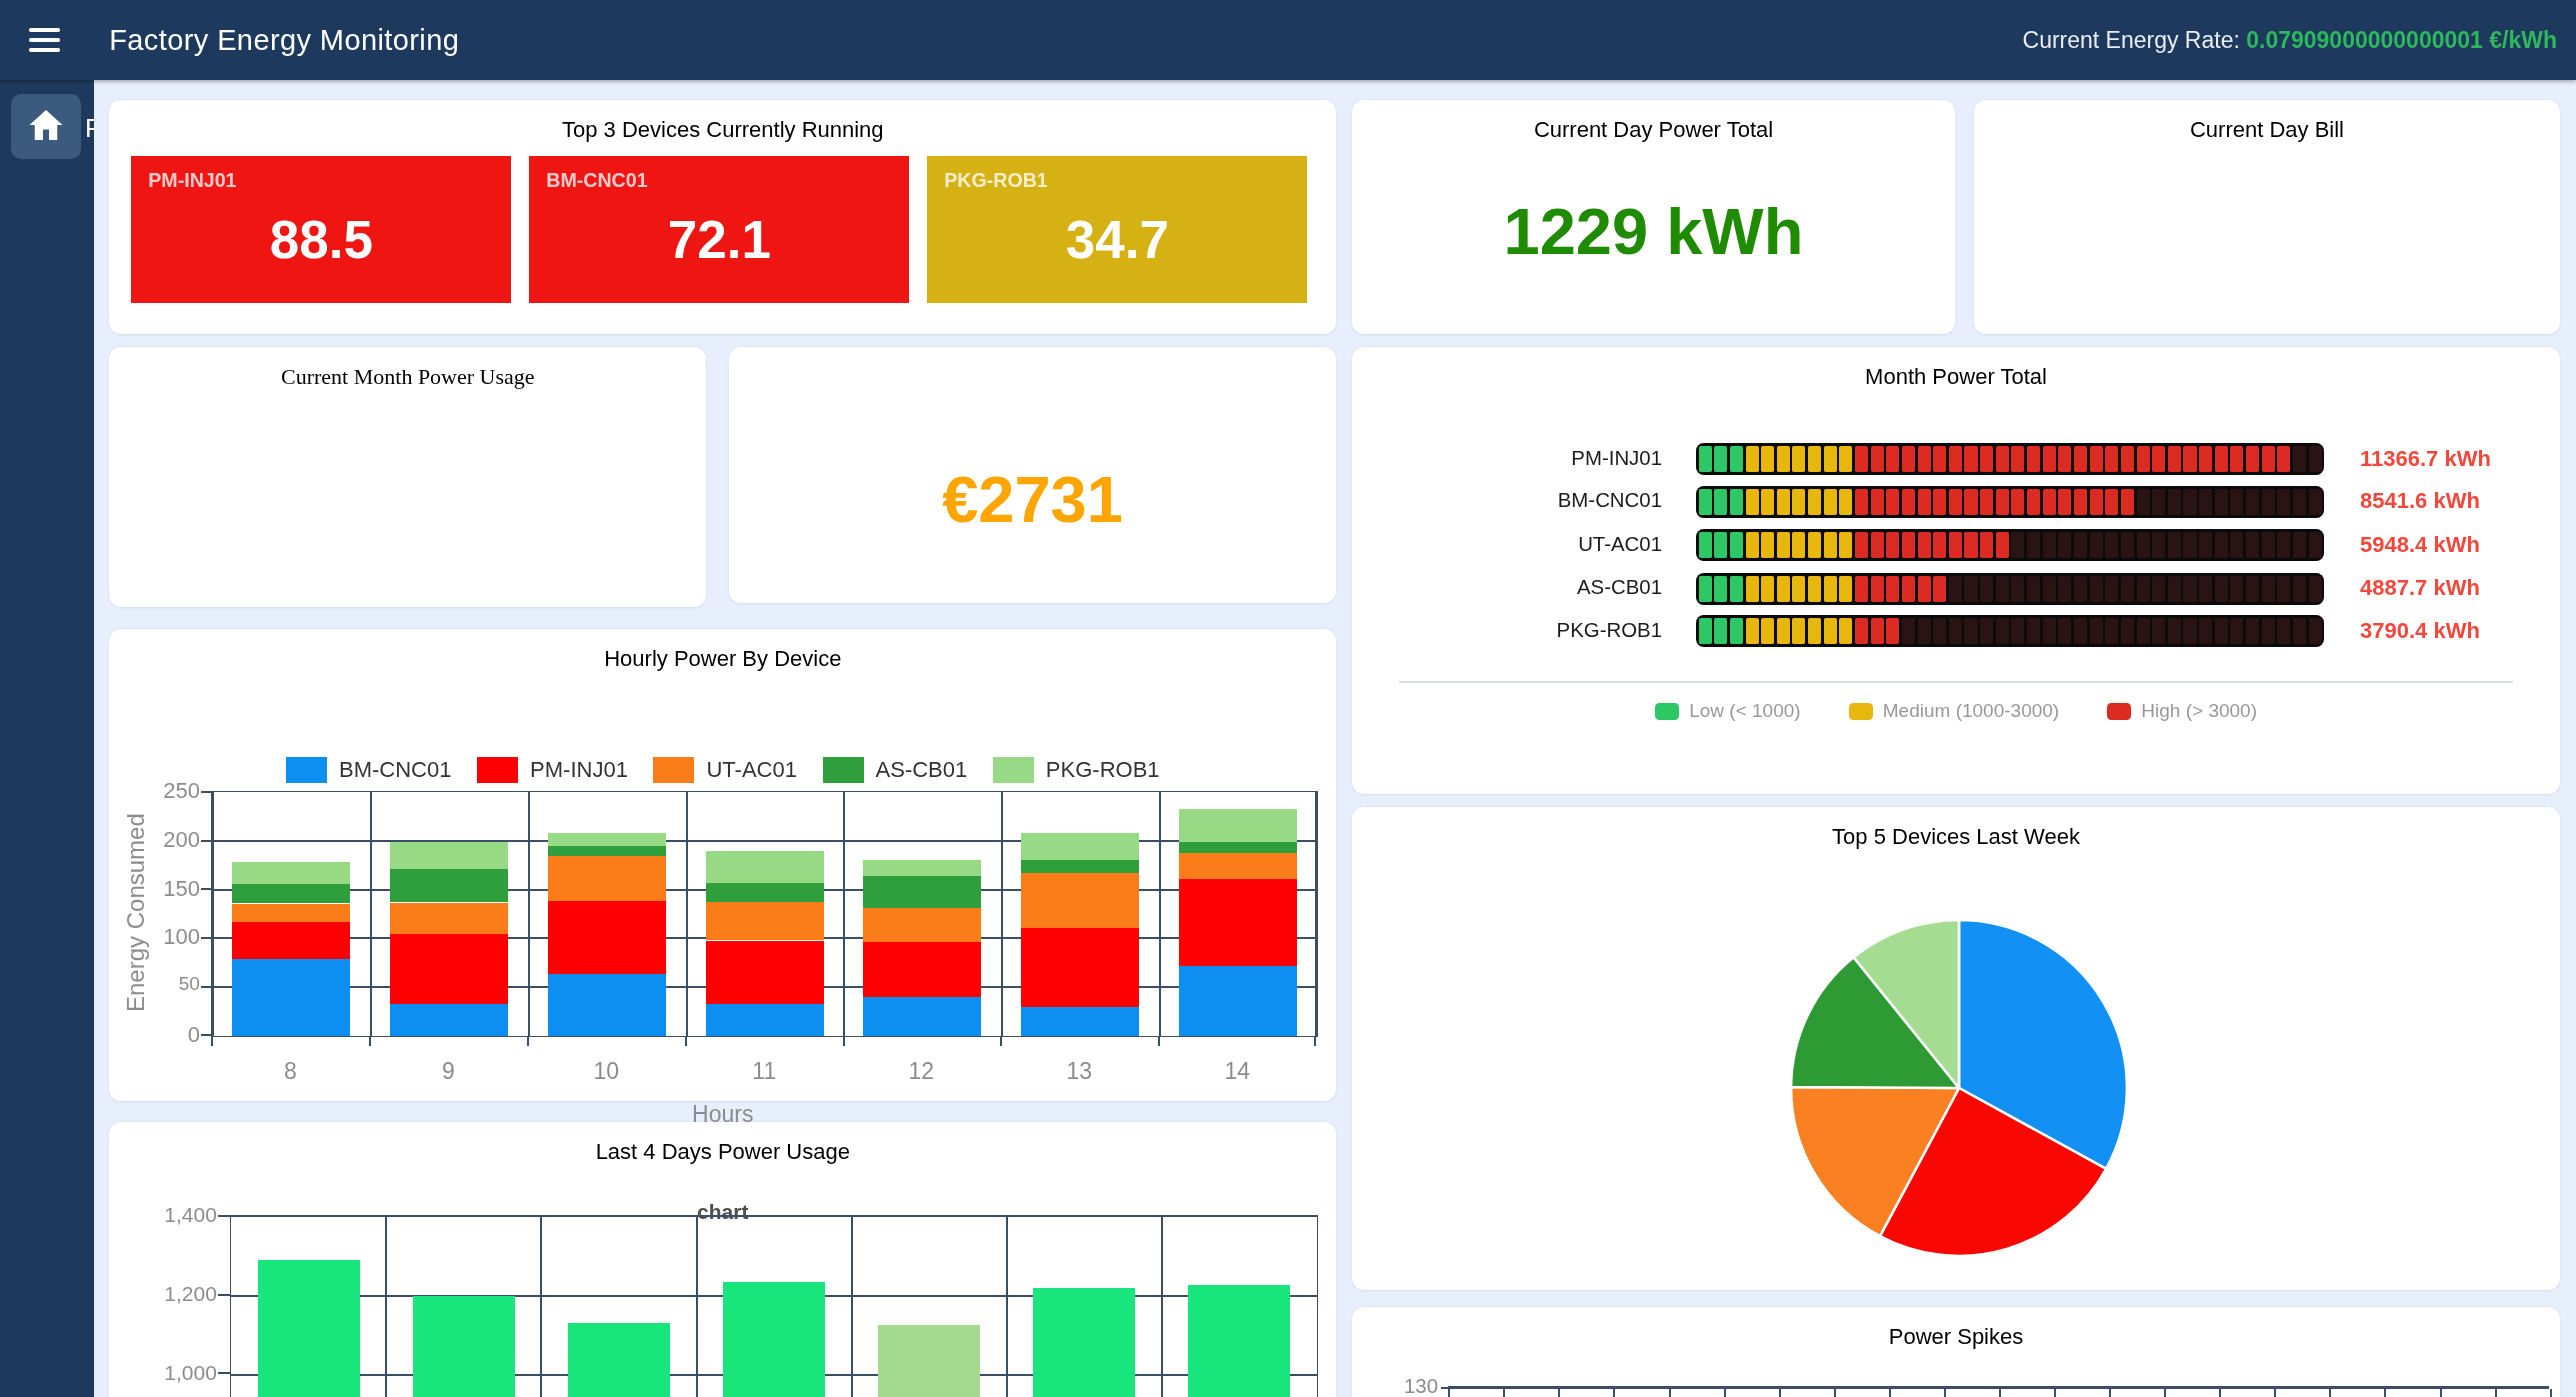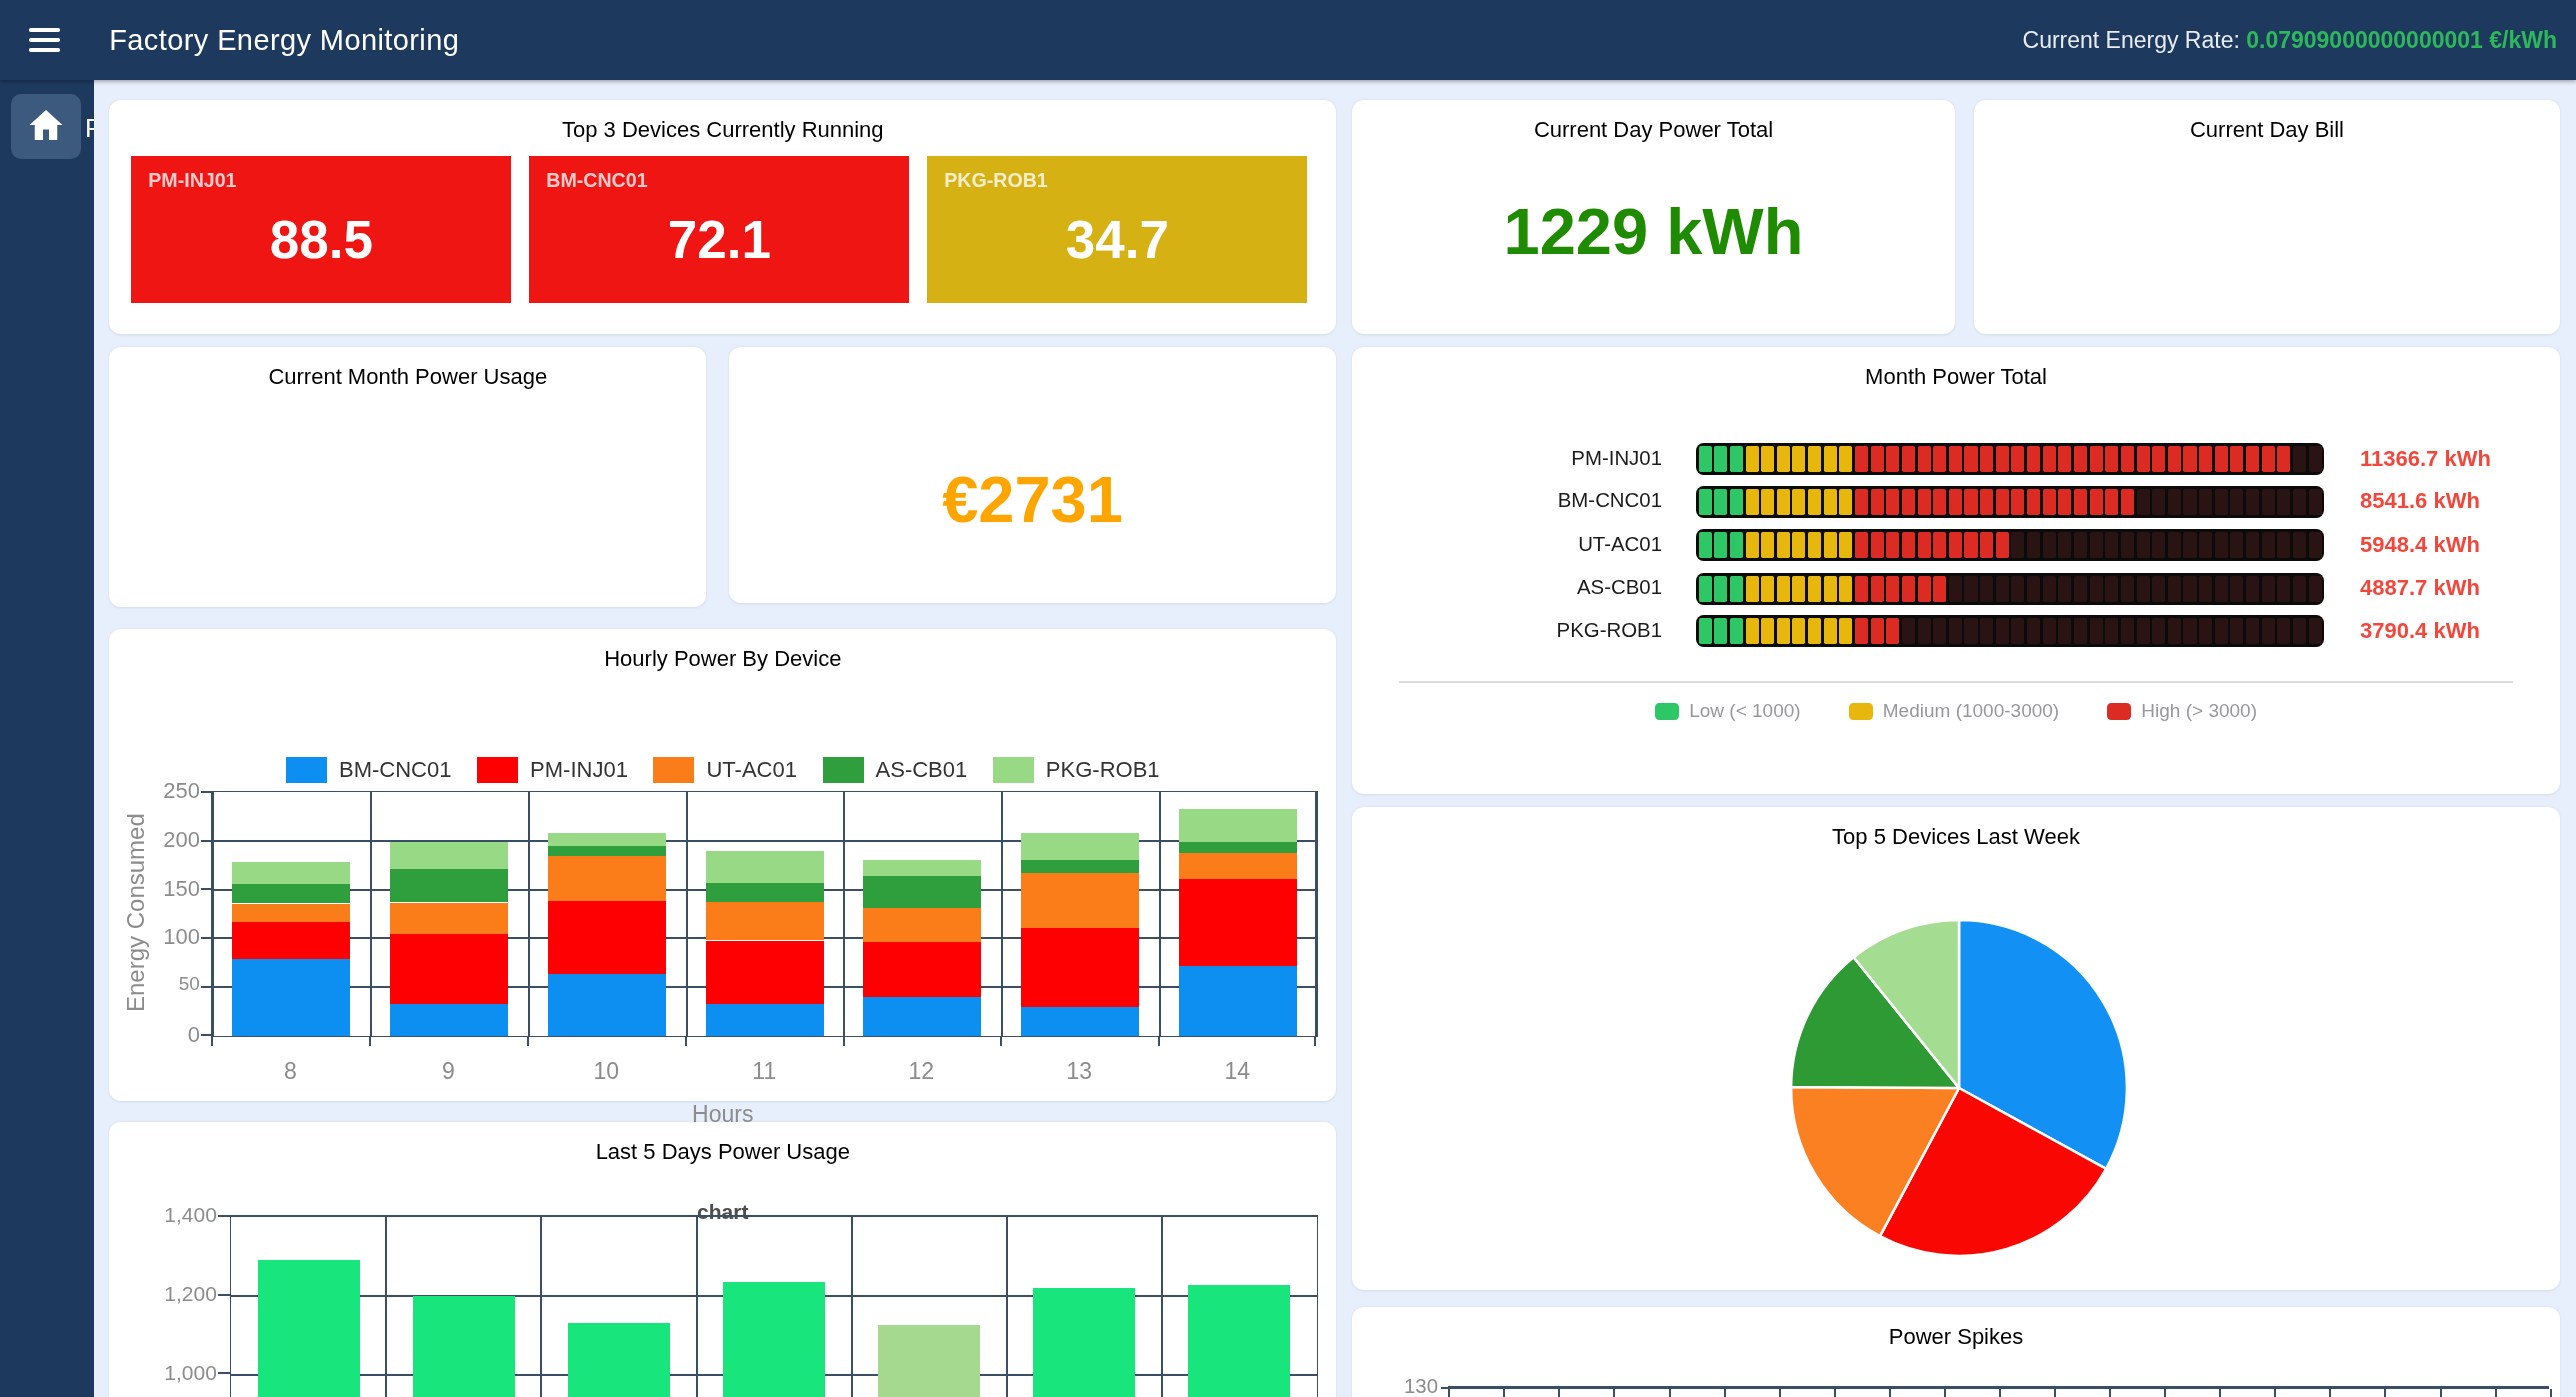--- a/index.html
+++ b/index.html
@@ -103,21 +103,21 @@
 
     <section class="card" style="left:1258px;top:19.6px;width:603px;height:234px;">
       <div class="card-title">Current Day Power Total</div>
       <div class="kpi-value kpi-lg" style="top: 94px; color: rgb(30, 139, 0);" id="day-total-value">1229 kWh</div>
     </section>
 
     <section class="card" style="left:1880px;top:19.6px;width:586px;height:234px;">
       <div class="card-title">Current Day Bill</div>
     </section>
 
-    <section class="card" style="left:15.3px;top:267px;width:597px;height:260px;">
+    <section class="card" style="left:15.3px;top:267px;width:597px;height:260px;font-family:Liberation Serif, serif;">
       <div class="card-title">Current Month Power Usage</div>
     </section>
 
     <section class="card" style="left:635px;top:267px;width:607px;height:256px;">
       <div class="kpi-value kpi-lg" style="top: 115px; color: rgb(255, 165, 2);" id="month-bill-value">€2731</div>
     </section>
 
     <section class="card" style="left:1258px;top:267px;width:1208px;height:447px;">
       <div class="card-title">Month Power Total</div>
       <div id="month-chart" style="position:absolute;inset:0;">
@@ -459,21 +459,21 @@
           <div class="axlbl" style="left: 621px; width: 68px; text-align: center; font-size: 23px; top: 429px;">11</div>
           <div class="axlbl" style="left: 778px; width: 68px; text-align: center; font-size: 23px; top: 429px;">12</div>
           <div class="axlbl" style="left: 936px; width: 68px; text-align: center; font-size: 23px; top: 429px;">13</div>
           <div class="axlbl" style="left: 1094px; width: 68px; text-align: center; font-size: 23px; top: 429px;">14</div>
           <div class="axlbl" style="left: 0px; right: 0px; text-align: center; font-size: 23px; top: 472px;">Hours</div>
           <div class="axlbl" style="left: 12px; top: 162px; height: 244px; width: 29px; display: flex; align-items: center; justify-content: center; font-size: 24px; writing-mode: vertical-rl; transform: rotate(180deg);">Energy Consumed</div>
         </div>
     </section>
 
     <section class="card" style="left:15.3px;top:1042px;width:1227px;height:494px;">
-      <div class="card-title">Last 5 Days Power Usage</div>
+      <div class="card-title">Last 4 Days Power Usage</div>
       <div style="position:absolute;left:0;right:0;top:78px;text-align:center;font-size:21px;font-weight:bold;color:#4e4e4e;">chart</div>
       <div id="last7-chart" style="position:absolute;inset:0;">
           <div style="position: absolute; left: 121px; top: 93px; width: 1086px; height: 401px; border-top: 2.6px solid rgb(58, 78, 102); border-left: 1.7px solid rgb(58, 78, 102); border-right: 1.7px solid rgb(58, 78, 102);">
             <div class="gridv" style="left: 154px; top: 0px; width: 1.7px; height: 401px;"></div>
             <div class="gridv" style="left: 309px; top: 0px; width: 1.7px; height: 401px;"></div>
             <div class="gridv" style="left: 465px; top: 0px; width: 1.7px; height: 401px;"></div>
             <div class="gridv" style="left: 620px; top: 0px; width: 1.7px; height: 401px;"></div>
             <div class="gridv" style="left: 775px; top: 0px; width: 1.7px; height: 401px;"></div>
             <div class="gridv" style="left: 930px; top: 0px; width: 1.7px; height: 401px;"></div>
             <div class="gridh" style="left: 0px; top: 78px; width: 1086px; height: 1.7px;"></div>

